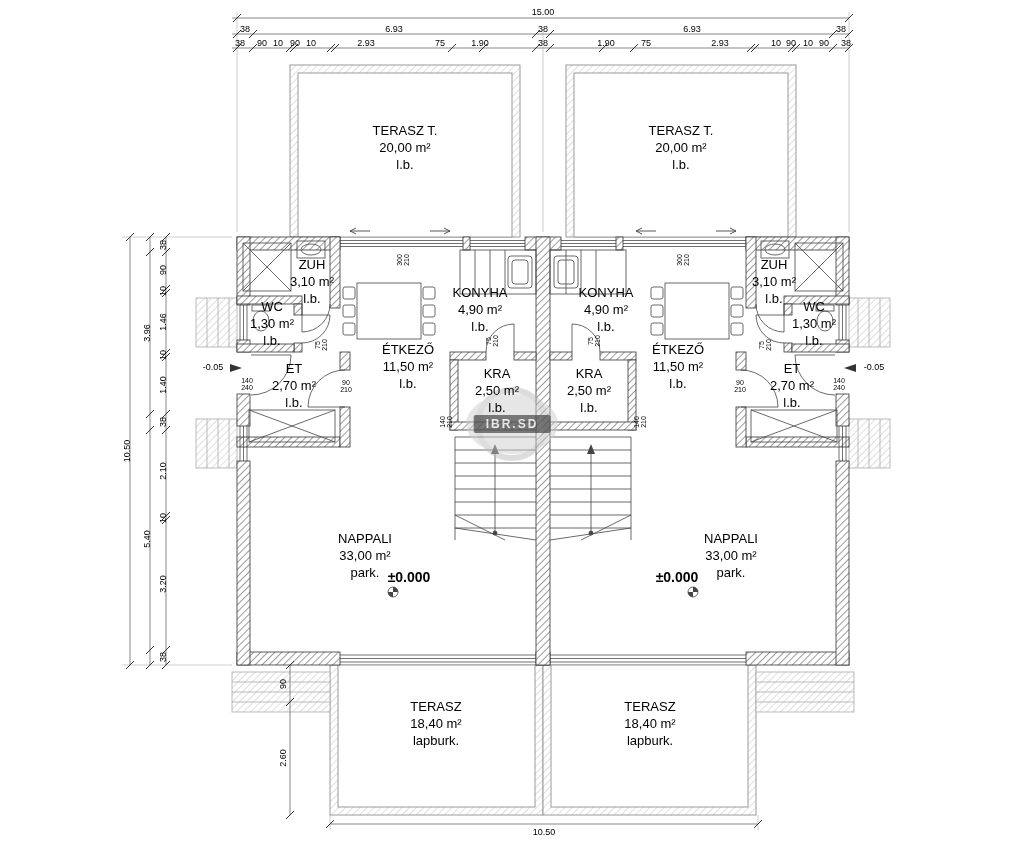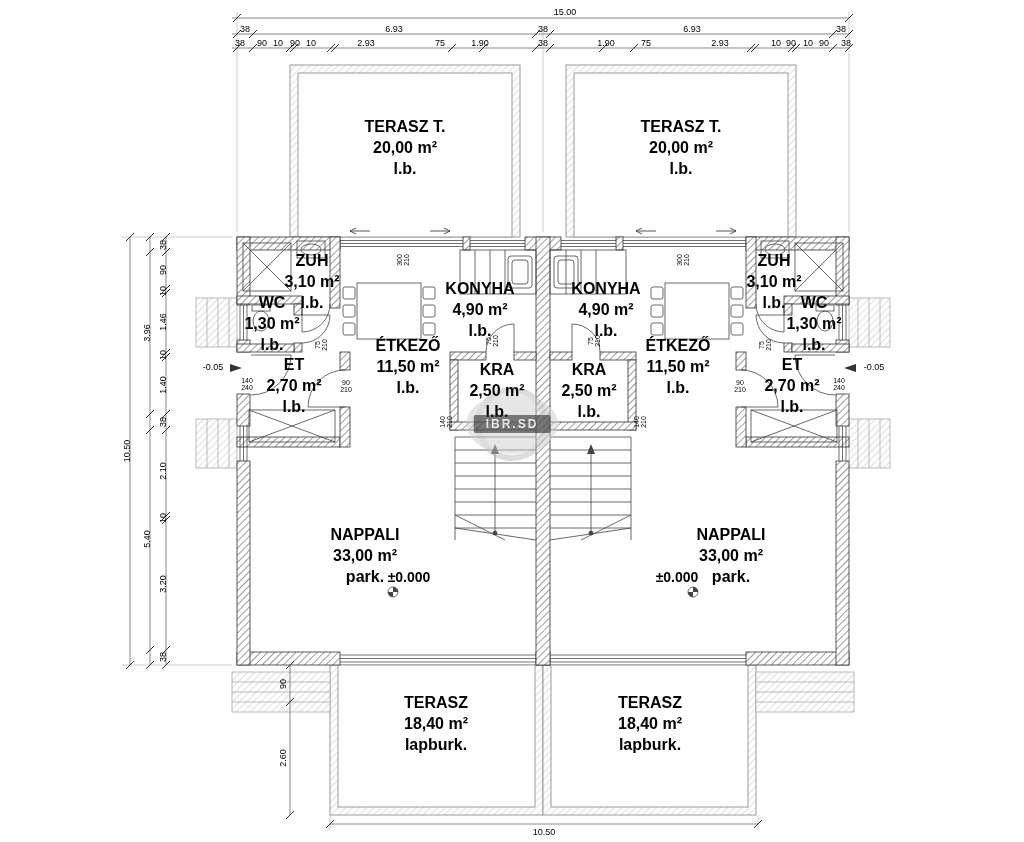--- a/index.html
+++ b/index.html
@@ -3,21 +3,21 @@
 <meta charset="utf-8">
 <style>
   html,body{margin:0;padding:0;background:#fff;}
   #stage{position:relative;width:1024px;height:842px;background:#fff;overflow:hidden;
          font-family:"Liberation Sans",sans-serif;color:#000;}
   #stage svg{position:absolute;left:0;top:0;}
   .lbl{position:absolute;transform:translate(-50%,-50%);white-space:pre-line;text-align:center;
        line-height:1.15;color:#000;}
   .dim{font-size:9px;}
   .dimv{transform:translate(-50%,-50%) rotate(-90deg);}
-  .room{font-size:16px;font-weight:700;line-height:1.3;}
+  .room{font-size:13px;font-weight:400;line-height:1.3;}
   .door{font-size:7px;line-height:1.05;}
   .doorv{transform:translate(-50%,-50%) rotate(-90deg);}
   .level{font-size:14px;font-weight:700;}
   .wm{position:absolute;left:512px;top:424px;transform:translate(-50%,-50%);
       background:#2e2e2e;color:#f0f0f0;font-weight:700;font-size:12px;letter-spacing:2px;
       padding:2px 12px;opacity:.6;border-radius:2px;}
 </style>
 </head>
 <body>
 
@@ -374,21 +374,21 @@
 </g>
 
 <g opacity="0.5">
   <ellipse cx="512" cy="424" rx="46" ry="30" fill="#cfcfcf"></ellipse>
   <circle cx="512" cy="424" r="34" fill="none" stroke="#bdbdbd" stroke-width="6"></circle>
 </g>
 </svg>
 
 <div>
 
-  <div class="lbl dim" style="left:565px;top:12px">15.00</div>
+  <div class="lbl dim" style="left:543px;top:12px">15.00</div>
   <div class="lbl dim" style="left:245px;top:29px">38</div>
   <div class="lbl dim" style="left:394px;top:29px">6.93</div>
   <div class="lbl dim" style="left:543px;top:29px">38</div>
   <div class="lbl dim" style="left:692px;top:29px">6.93</div>
   <div class="lbl dim" style="left:841px;top:29px">38</div>
 
   <div class="lbl dim" style="left:240px;top:43px">38</div>
   <div class="lbl dim" style="left:262px;top:43px">90</div>
   <div class="lbl dim" style="left:278px;top:43px">10</div>
   <div class="lbl dim" style="left:295px;top:43px">90</div>

